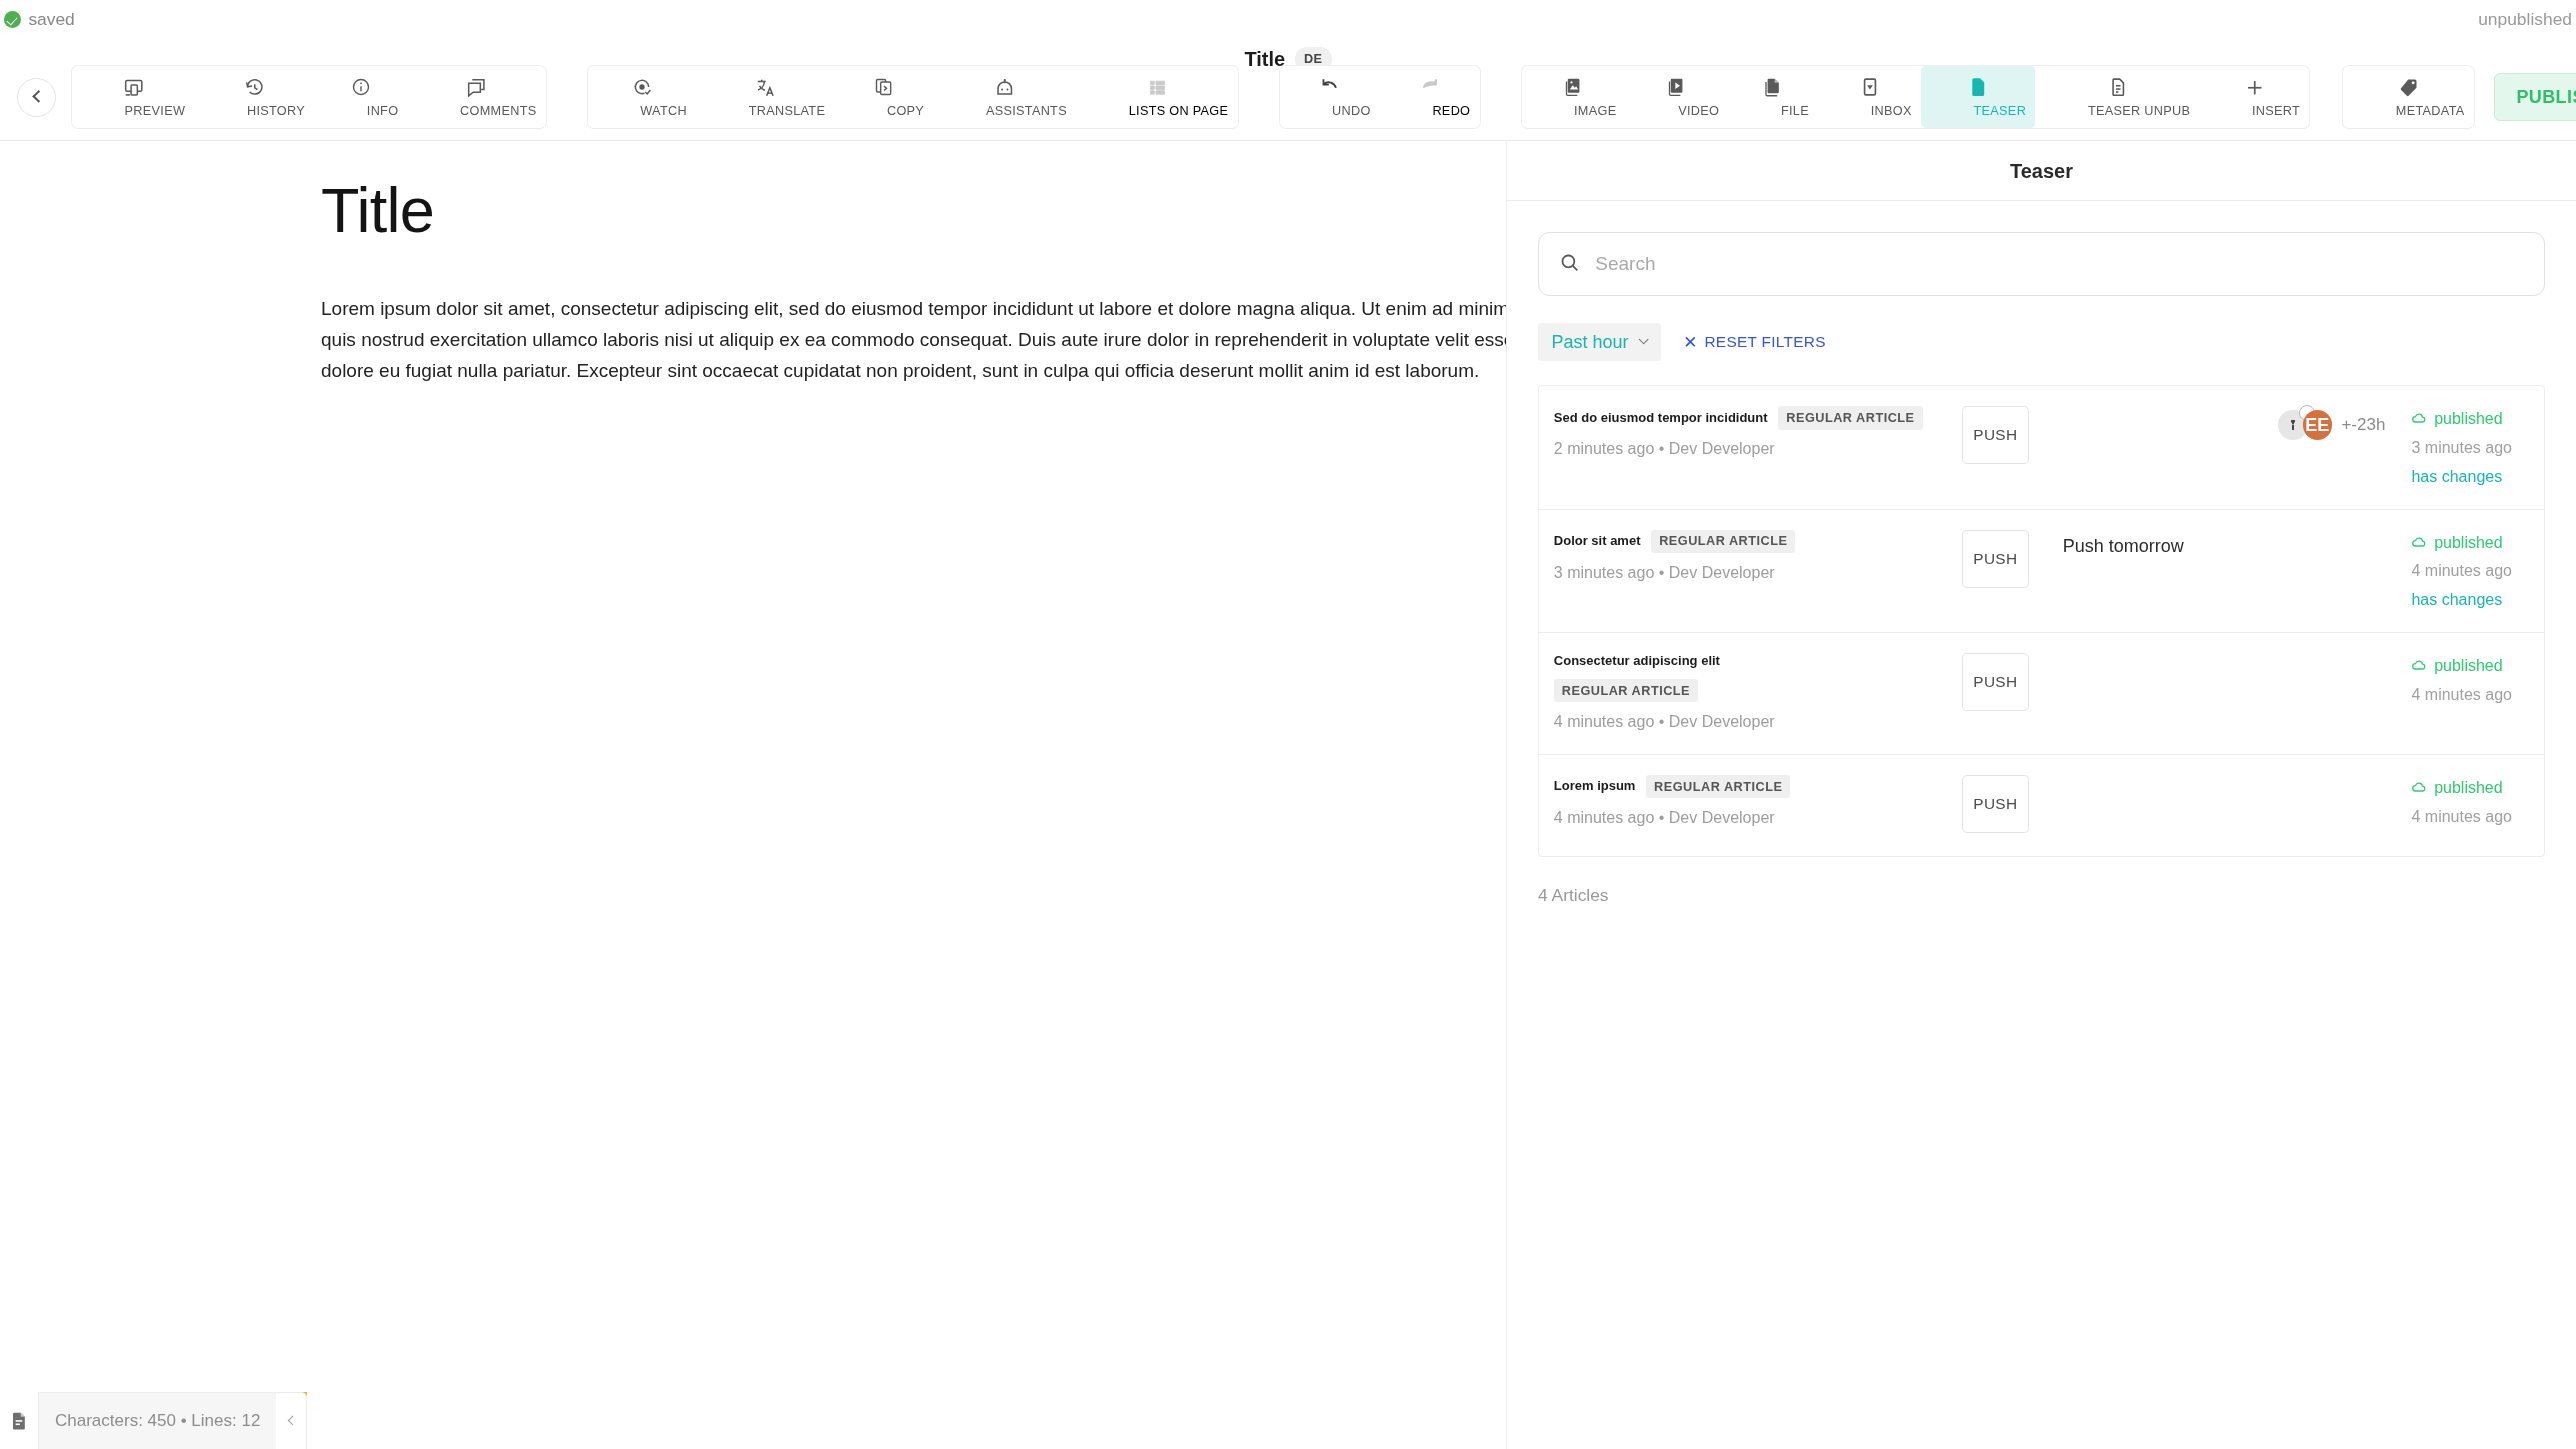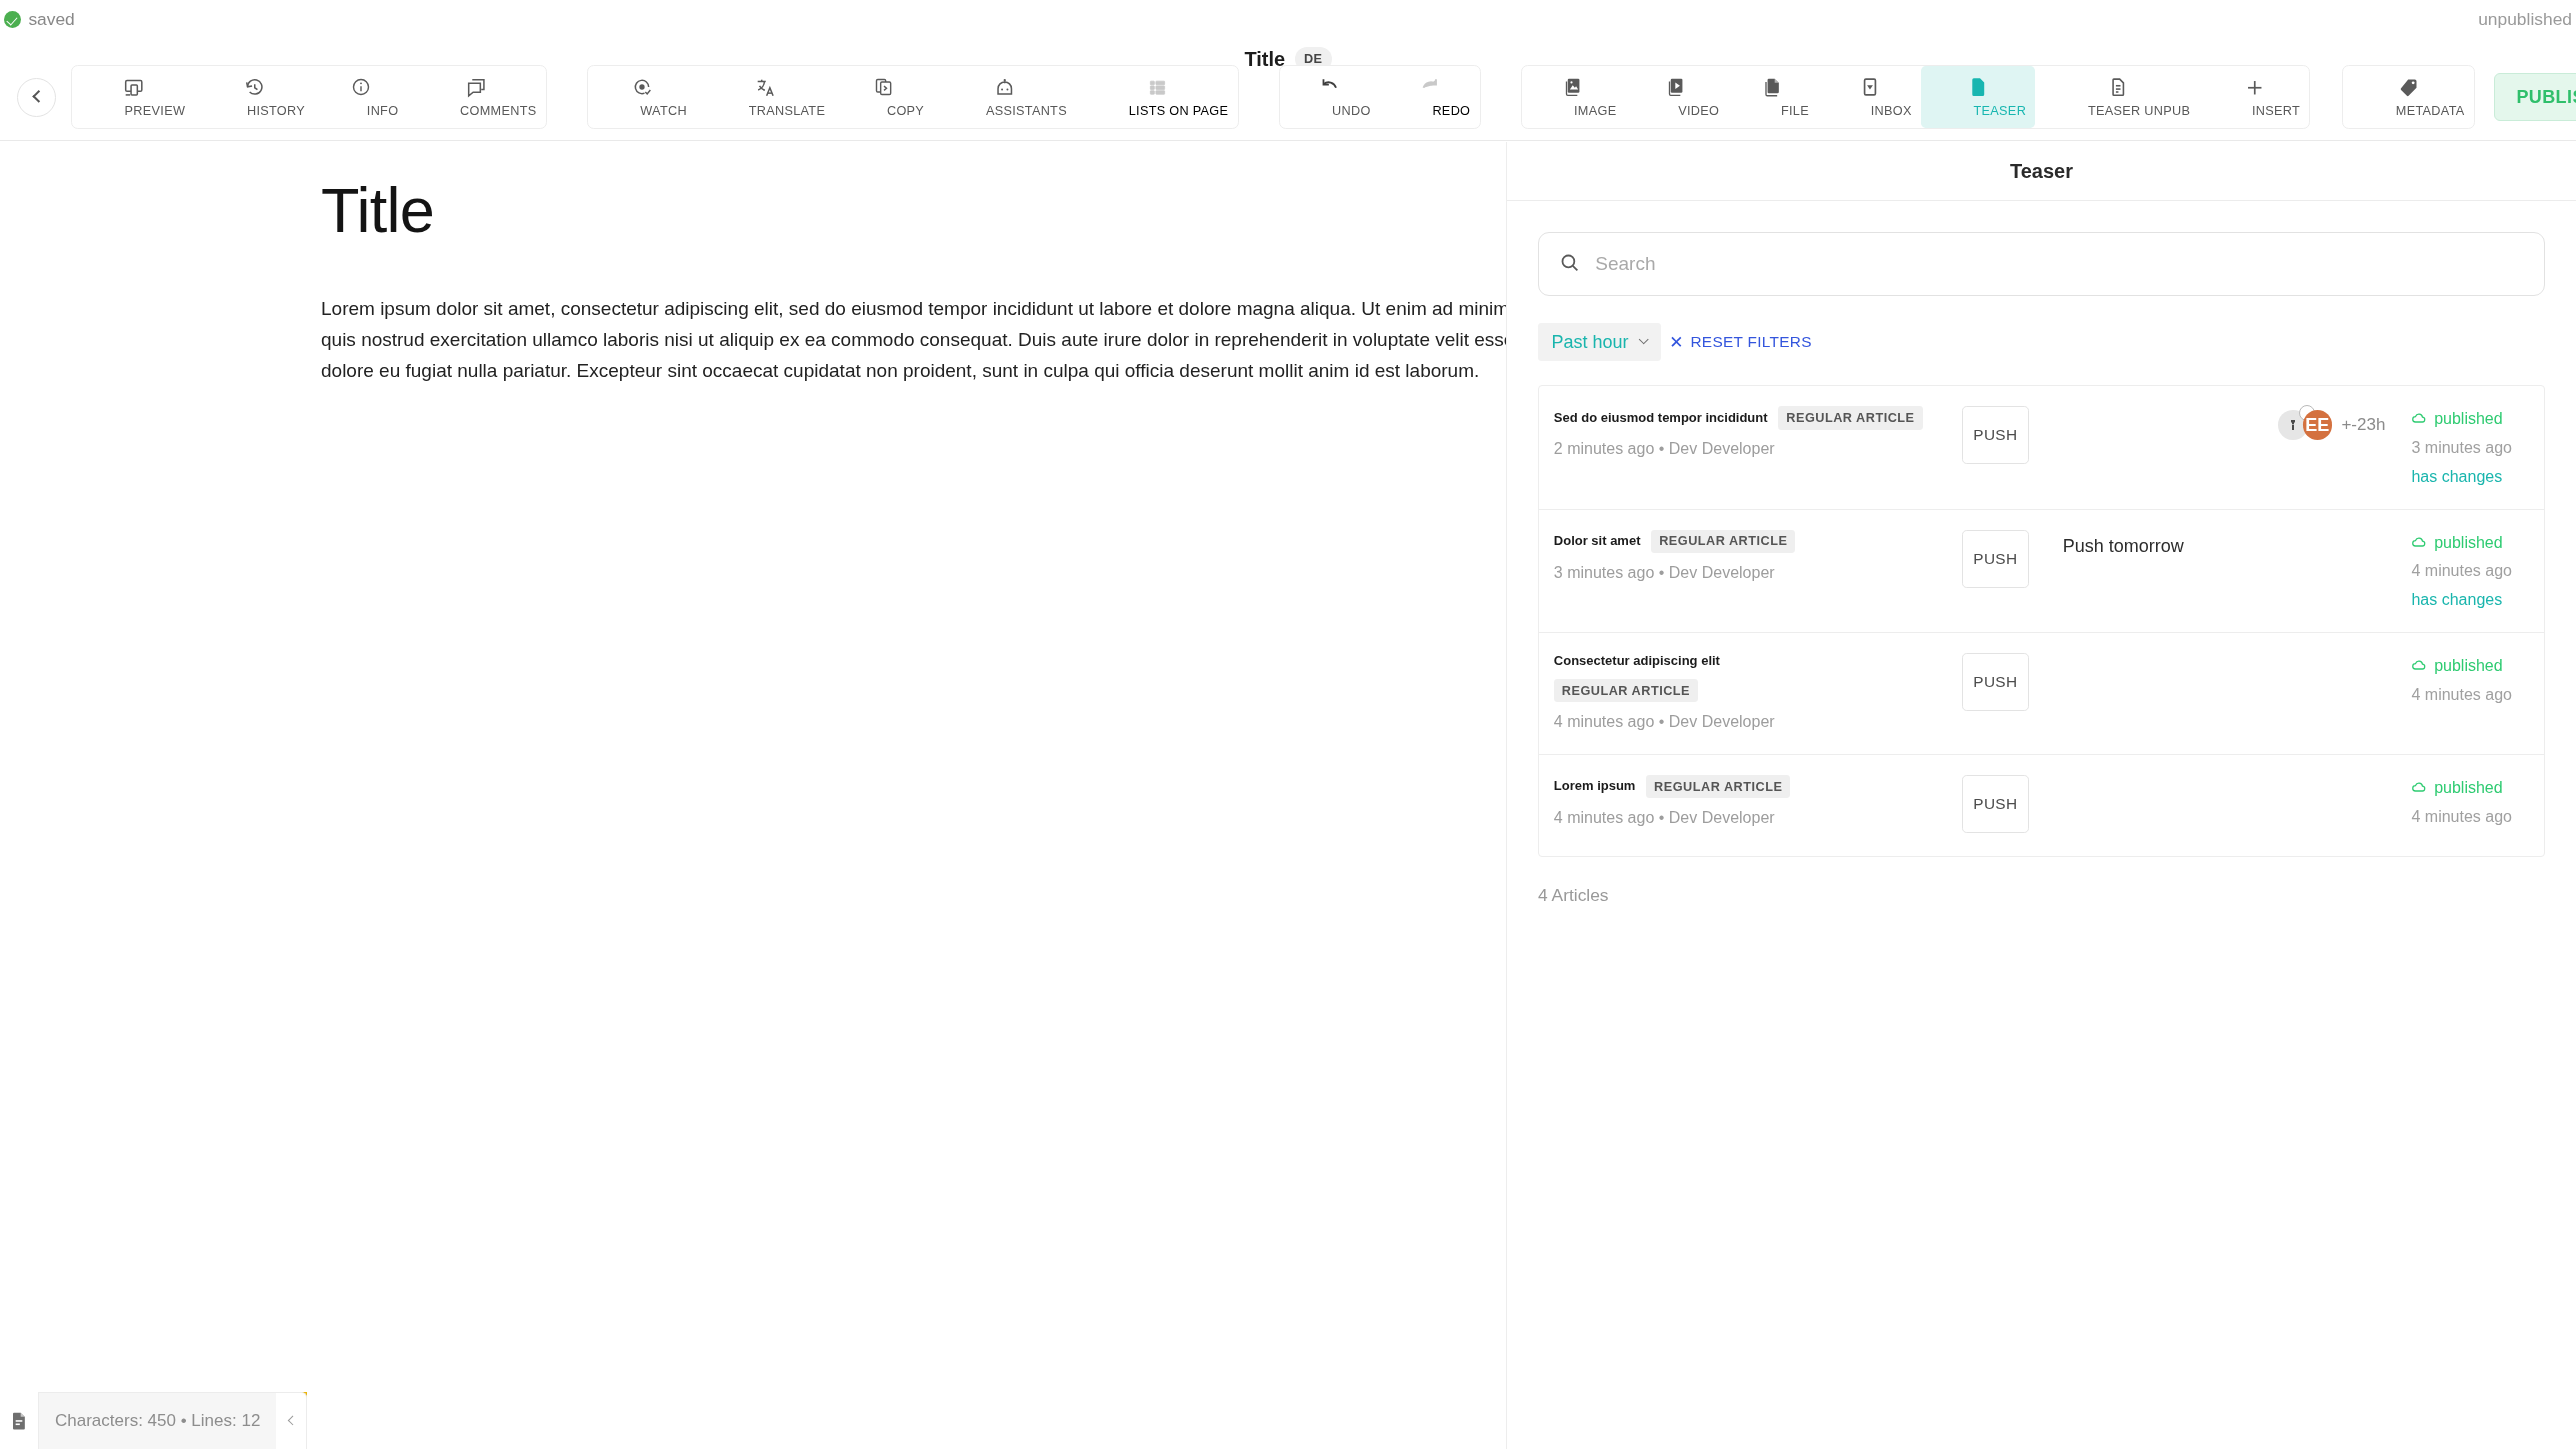--- a/index.html
+++ b/index.html
@@ -159,21 +159,21 @@
   .panel-title { font-size: 20px; font-weight: 600; color: #2a2a2a; }
   .panel-body { padding: 31px 31px 0 31px; flex: 1 1 auto; overflow: hidden; }
 
   .search-box {
     height: 64px; border: 1.3px solid #e2e2e2; border-radius: 11px;
     display: flex; align-items: center; padding: 0 20px; gap: 14.8px;
     background: #fff;
   }
   .search-ph { font-size: 19px; color: #a9a9a9; }
 
-  .filters { display: flex; align-items: center; gap: 8px; margin-top: 27px; }
+  .filters { display: flex; align-items: center; gap: 22px; margin-top: 27px; }
   .chip-filter {
     background: #f2f2f2; border-radius: 3.4px; padding: 8.7px 13.4px;
     display: flex; align-items: center; gap: 12px;
   }
   .chip-label { font-size: 18px; color: #19b5ad; font-weight: 500; }
   .chip-chev {
     width: 7.4px; height: 7.4px; border-right: 1.9px solid #6e6e6e;
     border-bottom: 1.9px solid #6e6e6e; transform: rotate(45deg); margin-top: -4px;
   }
   .reset-filters {

